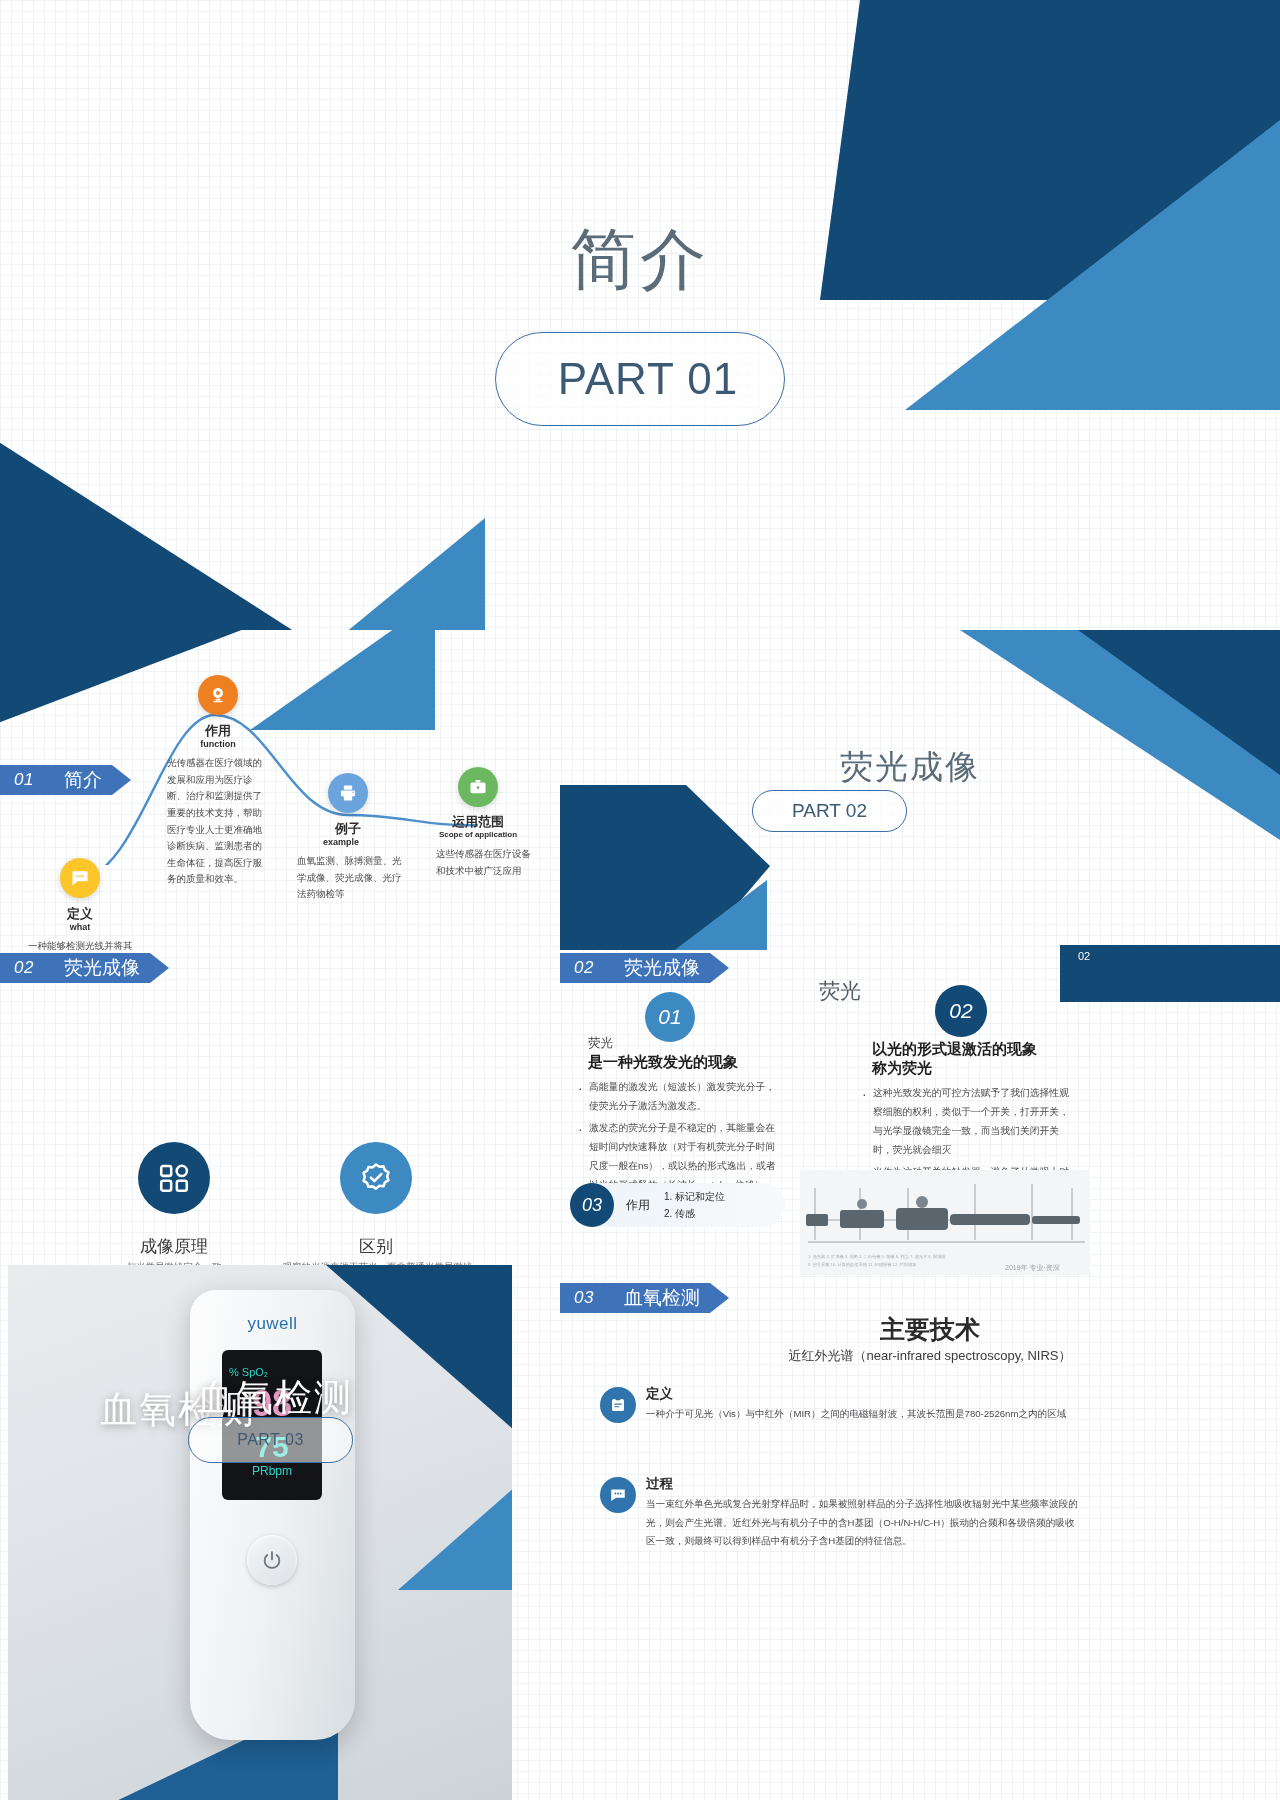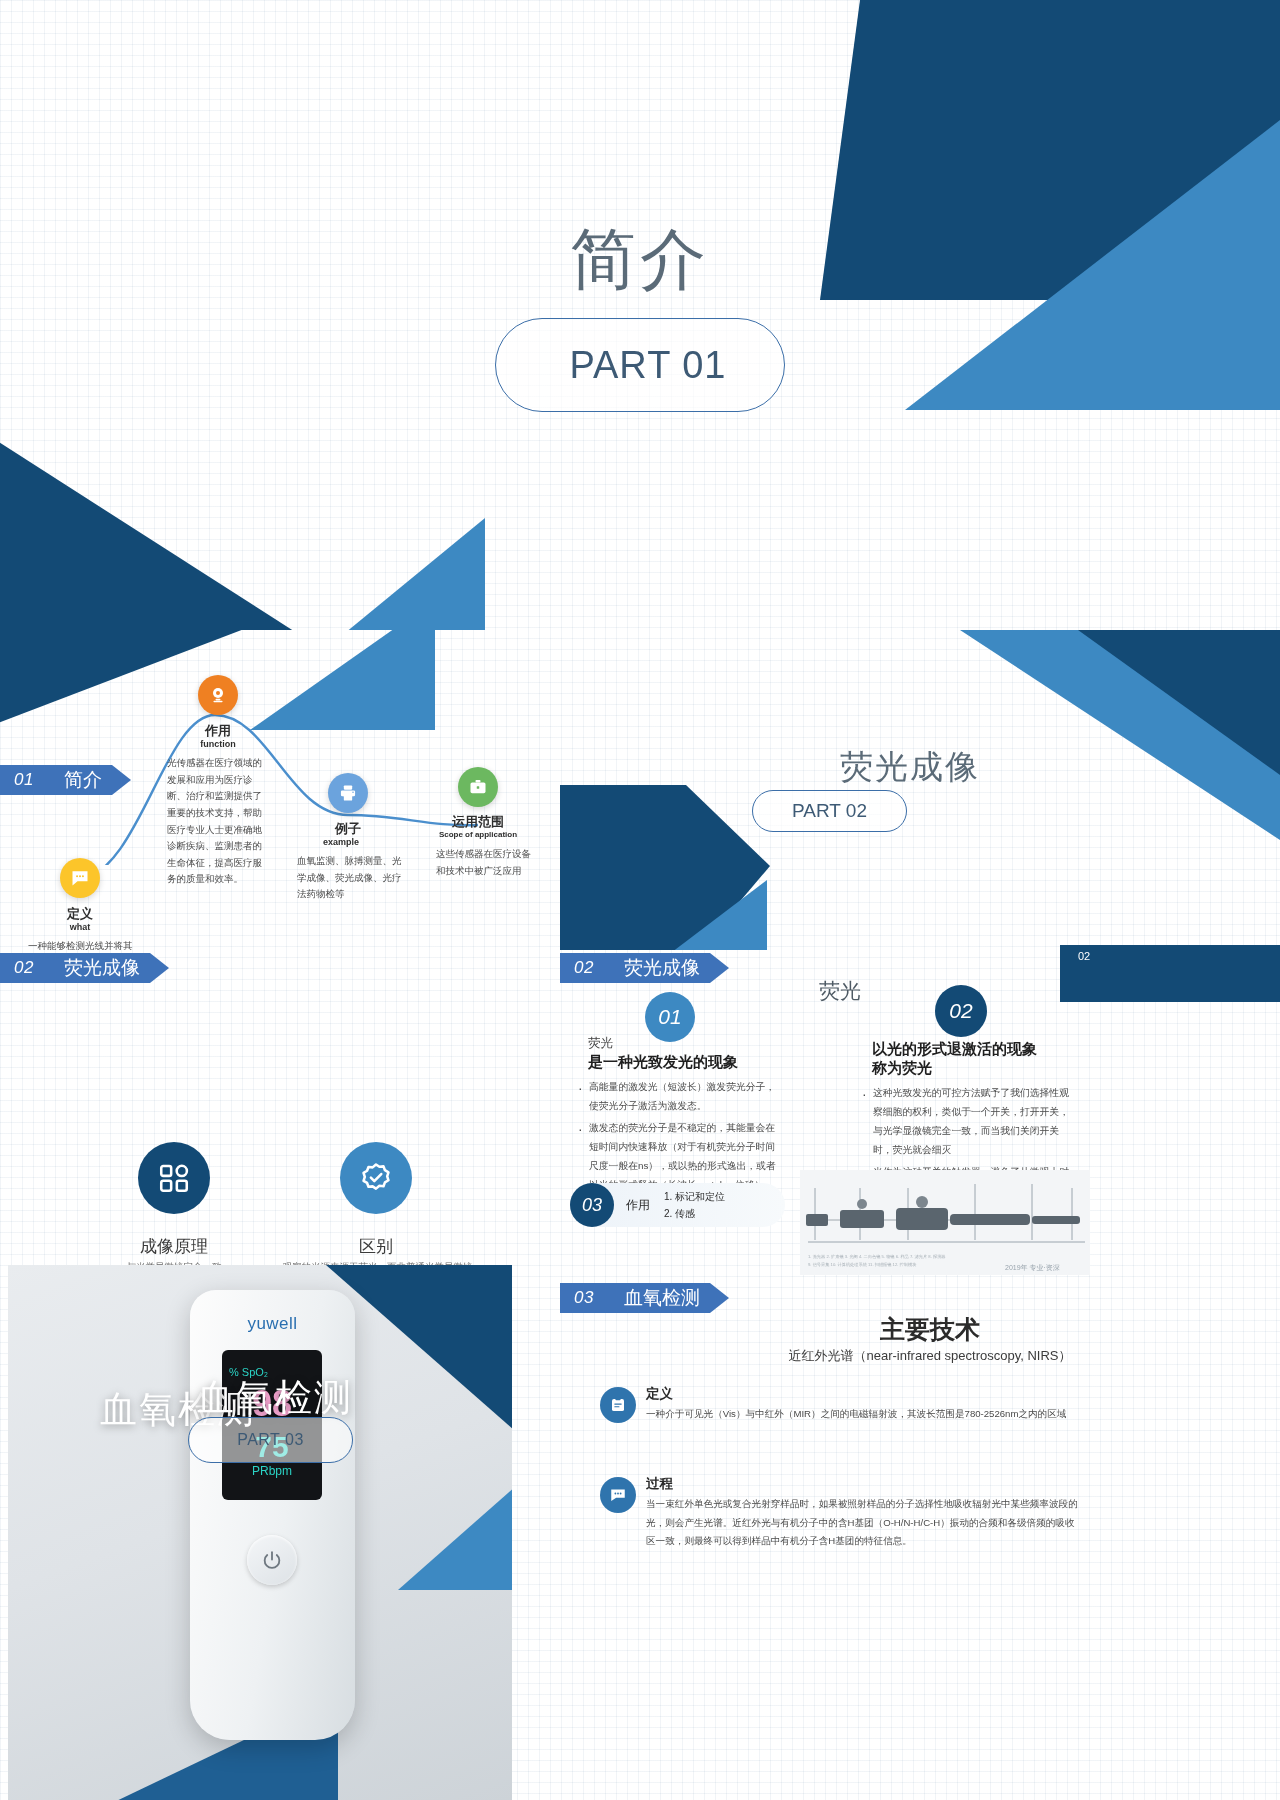--- a/index.html
+++ b/index.html
@@ -44,22 +44,22 @@
     border-bottom:15px solid transparent;border-left:19px solid #3e72b9;
   }
 
   
   #s1{ top:0; height:630px; }
   #s1 .maintitle{
     position:absolute; left:0; right:0; top:215px; text-align:center;
     font-size:66px; color:#5b6b78; letter-spacing:4px; font-weight:400;
   }
   #s1 .pill{
-    position:absolute; left:495px; top:318px; width:290px; height:94px;
-    font-size:38px; letter-spacing:1px;padding-left:16px;
+    position:absolute; left:495px; top:332px; width:290px; height:94px;
+    font-size:44px; letter-spacing:1px;padding-left:16px;
   }
 
   
   #s2{ top:630px; height:320px; }
   .ico{
     position:absolute; border-radius:50%;
     display:flex;align-items:center;justify-content:center;
     box-shadow:0 2px 6px rgba(0,0,0,.16);
   }
   .node-title{ position:absolute; text-align:center; font-weight:bold; color:#2e2e2e; }

